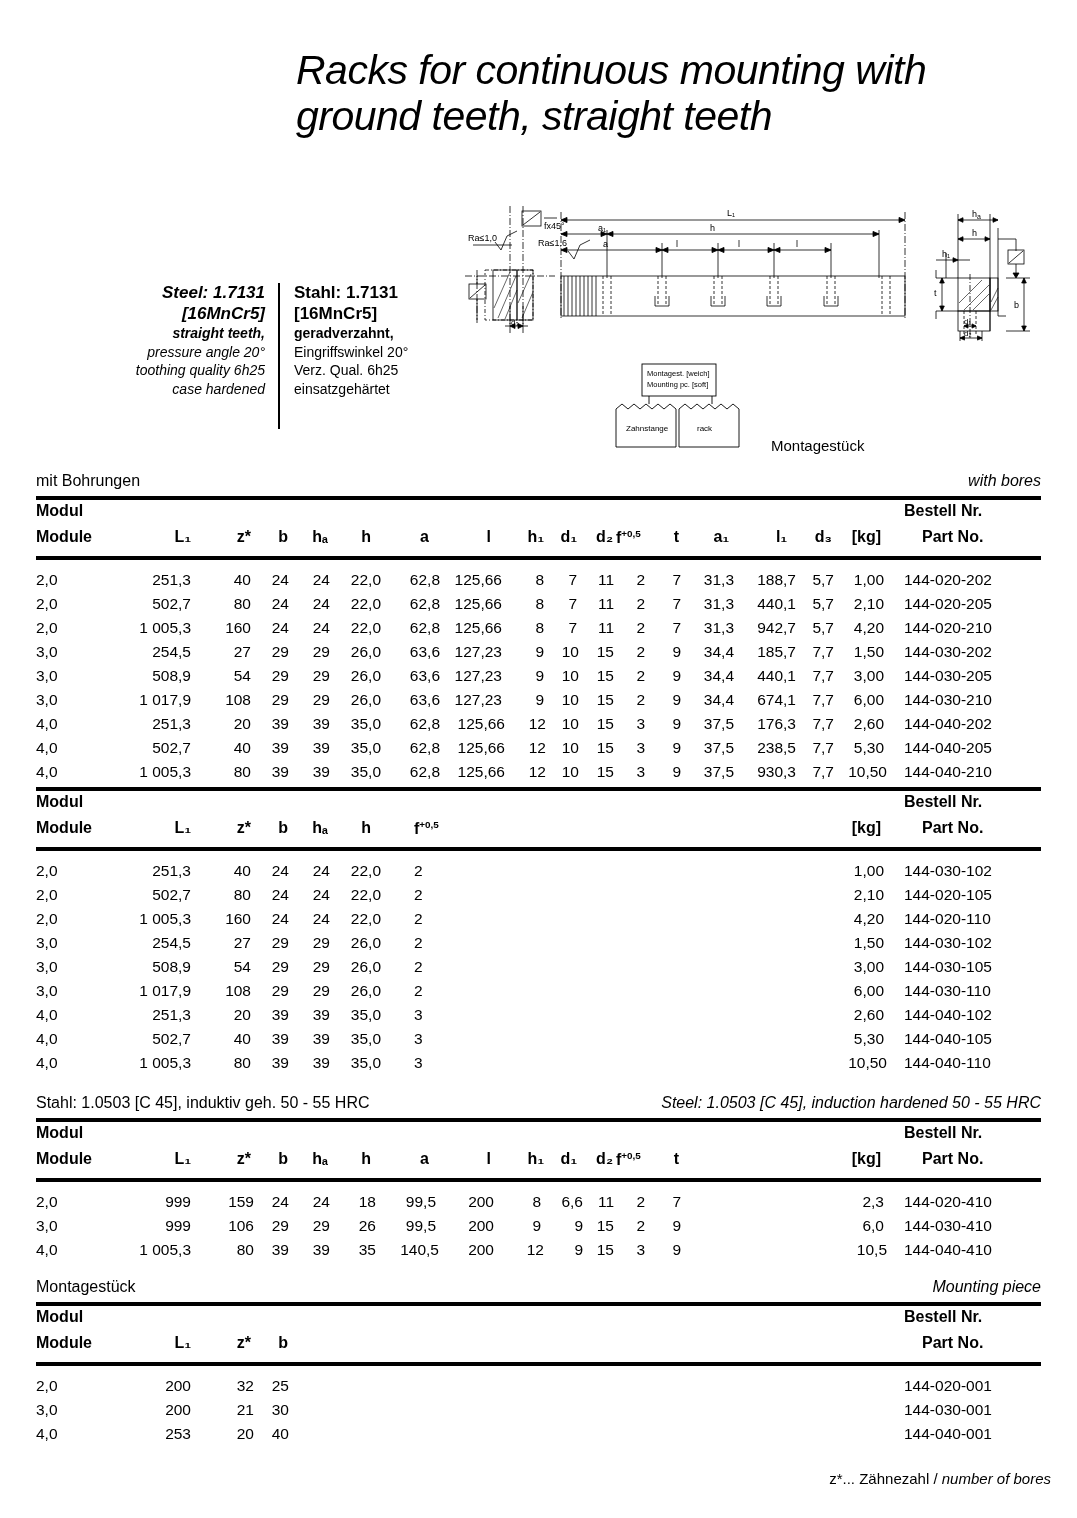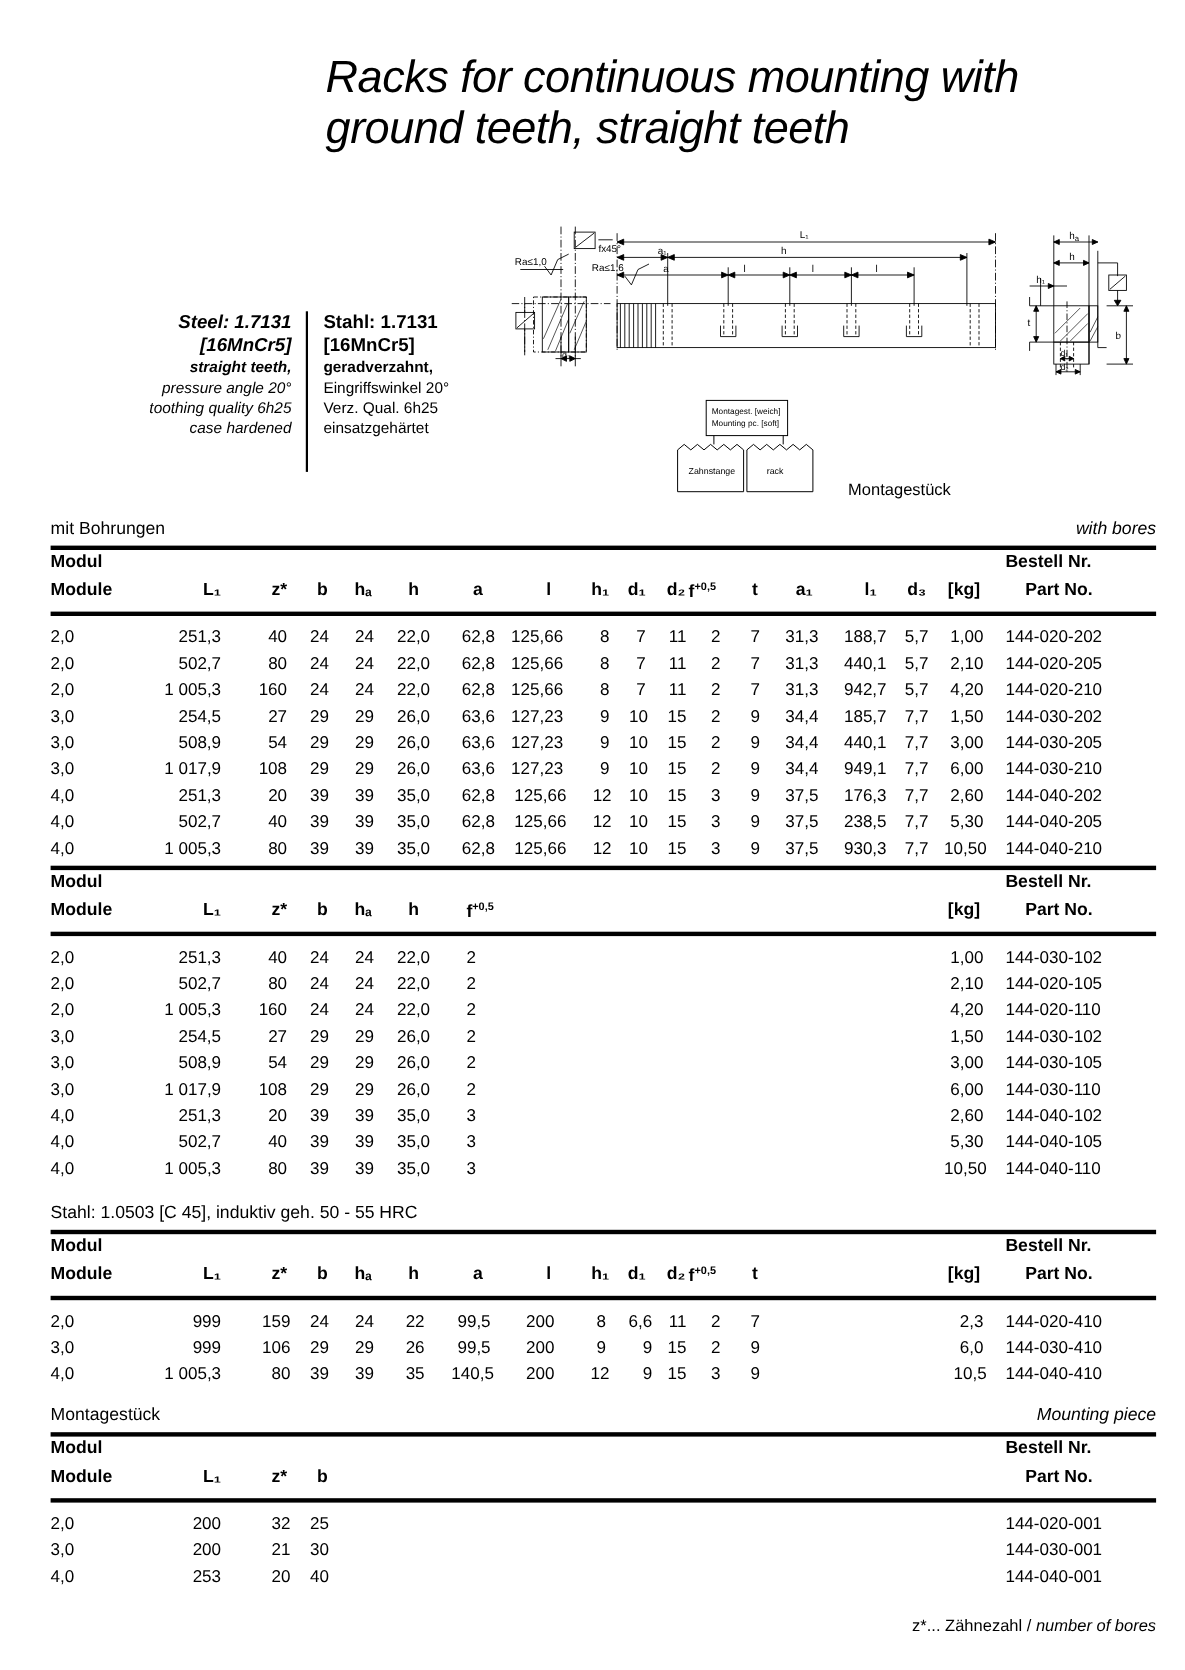--- a/index.html
+++ b/index.html
@@ -83,21 +83,21 @@
   #drawing-section { position: absolute; left: 920px; top: 198px; }
   #drawing-mount { position: absolute; left: 600px; top: 352px; }
   #mount-caption {
     position: absolute;
     left: 771px;
     top: 437px;
     font-size: 15px;
   }
 
   
-  .tblock { position: absolute; left: 46px; width: 1005px; text-align: right; }
+  .tblock { position: absolute; left: 36px; width: 1005px; text-align: right; }
   .cap-row {
     position: relative;
     height: 24px;
     font-size: 16px;
   }
   .cap-de { position: absolute; left: 0; top: 0; }
   .cap-en { position: absolute; right: 0; top: 0; font-style: italic; }
   .rule-thick { height: 4px; background: #000; }
   .hdr {
     position: relative;
@@ -517,21 +517,21 @@
         <span class="ra" style="left:294px">29</span>
         <span class="ra" style="left:345px">26,0</span>
         <span class="ra" style="left:404px">63,6</span>
         <span class="ra" style="left:466px">127,23</span>
         <span class="ra" style="left:508px">9</span>
         <span class="ra" style="left:543px">10</span>
         <span class="ra" style="left:578px">15</span>
         <span class="ra" style="left:609px">2</span>
         <span class="ra" style="left:645px">9</span>
         <span class="ra" style="left:698px">34,4</span>
-        <span class="ra" style="left:760px">949,1</span>
+        <span class="ra" style="left:760px">674,1</span>
         <span class="ra" style="left:798px">7,7</span>
         <span class="ra" style="left:848px">6,00</span>
         <span style="left:868px">144-030-210</span>
       </div>
       <div class="row">
         <span style="left:0">4,0</span>
         <span class="ra" style="left:155px">251,3</span>
         <span class="ra" style="left:215px">20</span>
         <span class="ra" style="left:253px">39</span>
         <span class="ra" style="left:294px">39</span>
@@ -707,20 +707,21 @@
         <span style="left:378px">3</span>
         <span class="ra" style="left:851px">10,50</span>
         <span style="left:868px">144-040-110</span>
       </div>
     </div>
   </div>
 
   <div class="tblock" style="top:1094px;">
     <div class="cap-row">
       <span class="cap-de">Stahl: 1.0503 [C 45], induktiv geh. 50 - 55 HRC</span>
+      <span class="cap-en">Steel: 1.0503 [C 45], induction hardened 50 - 55 HRC</span>
     </div>
     <div class="rule-thick"></div>
     <div class="hdr">
       <span class="l1" style="left:0">Modul</span>
       <span class="l2" style="left:0">Module</span>
       <span class="l2 ra" style="left:155px">L₁</span>
       <span class="l2 ra" style="left:215px">z*</span>
       <span class="l2 ra" style="left:252px">b</span>
       <span class="l2 ra" style="left:292px">hₐ</span>
       <span class="l2 ra" style="left:335px">h</span>
@@ -736,21 +737,21 @@
       <span class="l2" style="left:886px">Part No.</span>
     </div>
     <div class="rule-thick"></div>
     <div class="rows">
       <div class="row">
         <span style="left:0">2,0</span>
         <span class="ra" style="left:155px">999</span>
         <span class="ra" style="left:218px">159</span>
         <span class="ra" style="left:253px">24</span>
         <span class="ra" style="left:294px">24</span>
-        <span class="ra" style="left:340px">22</span>
+        <span class="ra" style="left:340px">18</span>
         <span class="ra" style="left:400px">99,5</span>
         <span class="ra" style="left:458px">200</span>
         <span class="ra" style="left:505px">8</span>
         <span class="ra" style="left:547px">6,6</span>
         <span class="ra" style="left:578px">11</span>
         <span class="ra" style="left:609px">2</span>
         <span class="ra" style="left:645px">7</span>
         <span class="ra" style="left:848px">2,3</span>
         <span style="left:868px">144-020-410</span>
       </div>

